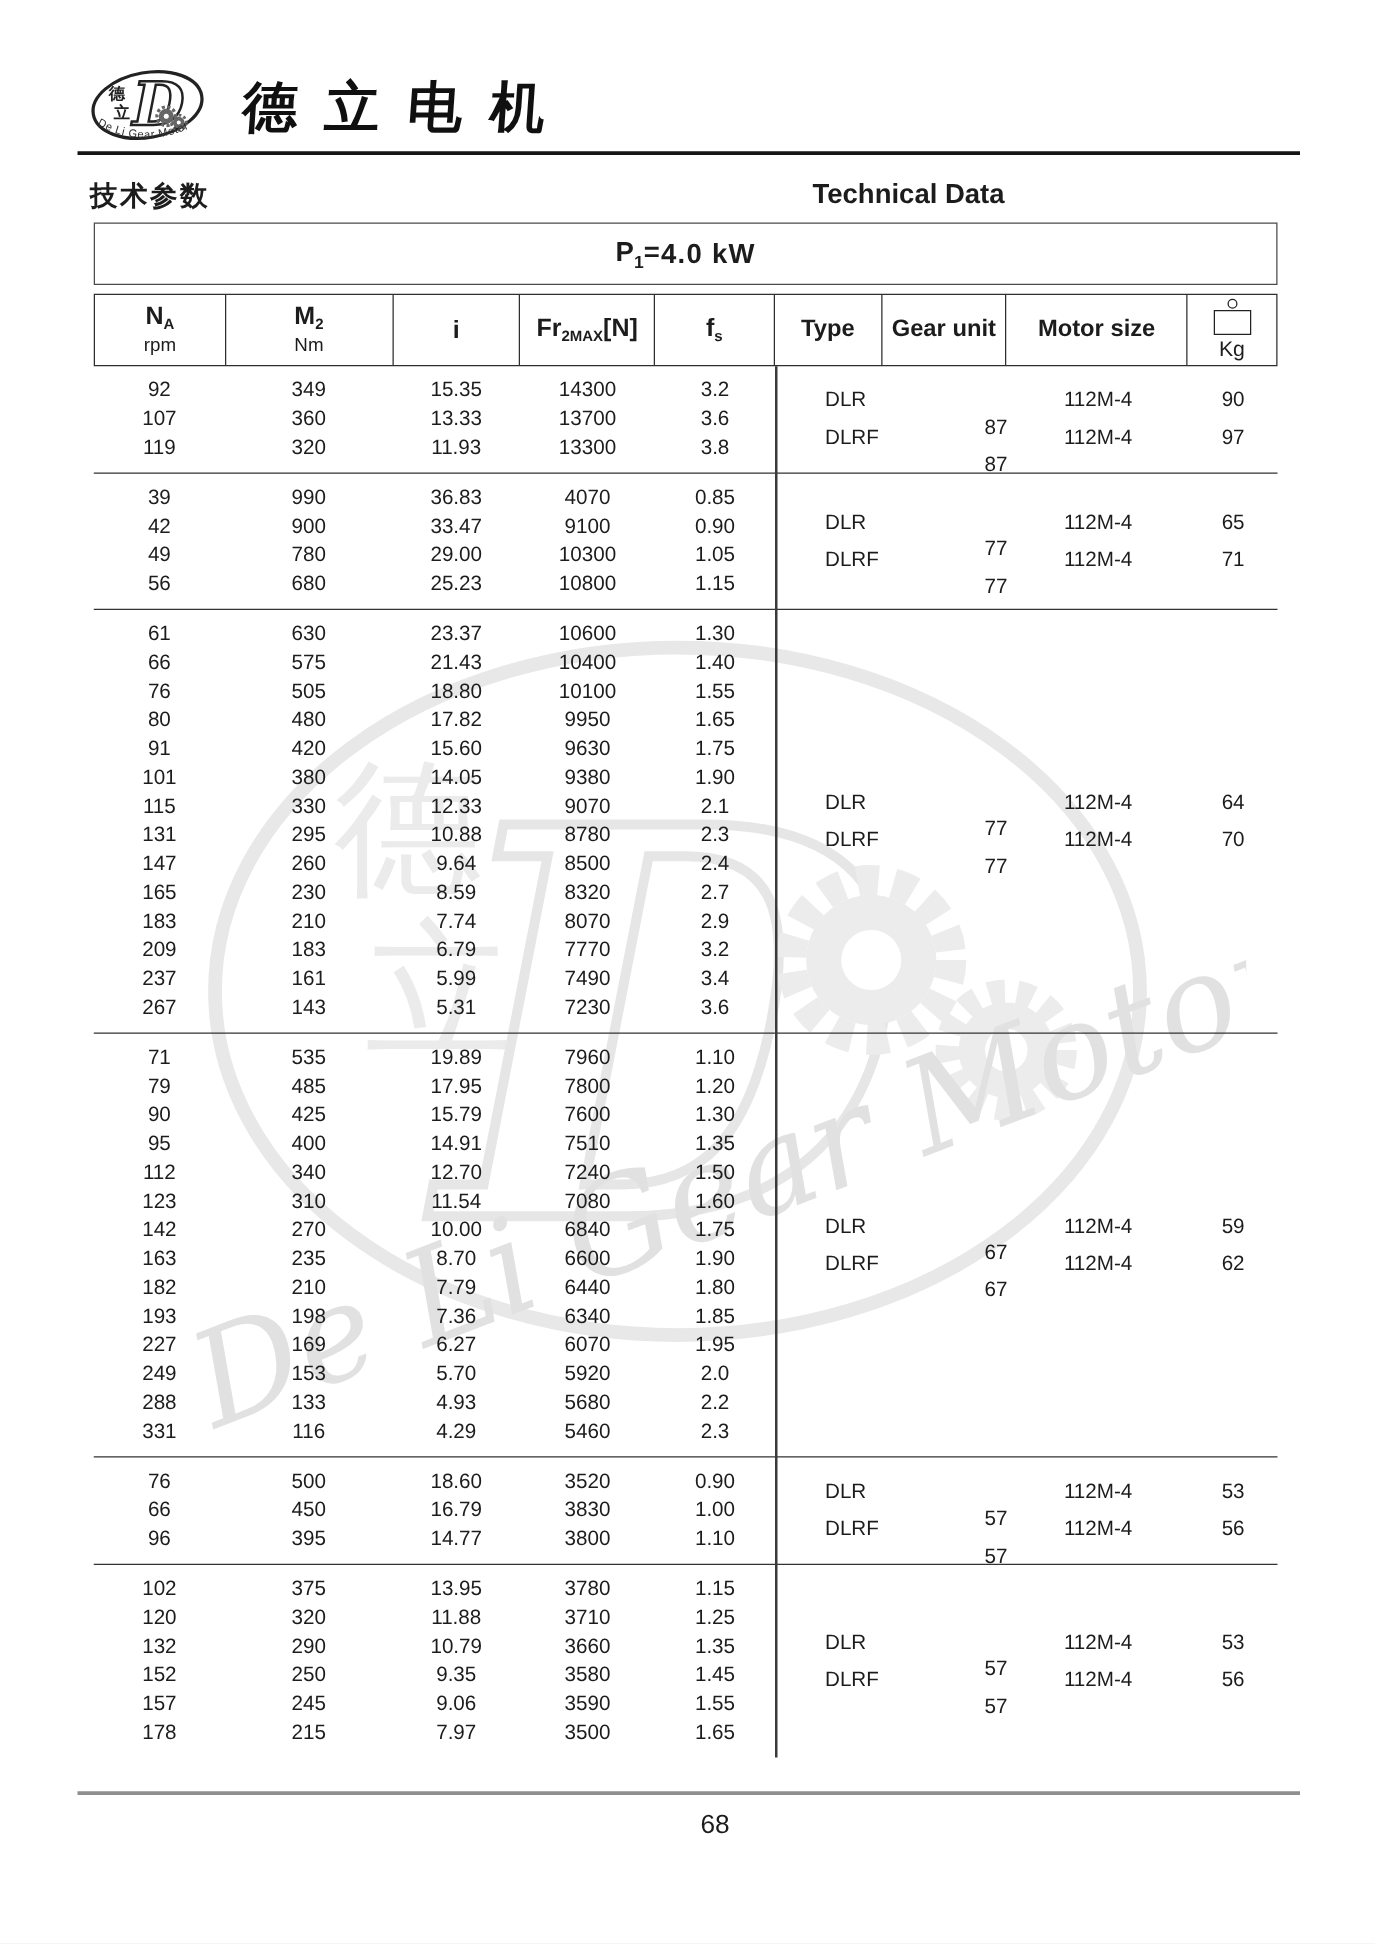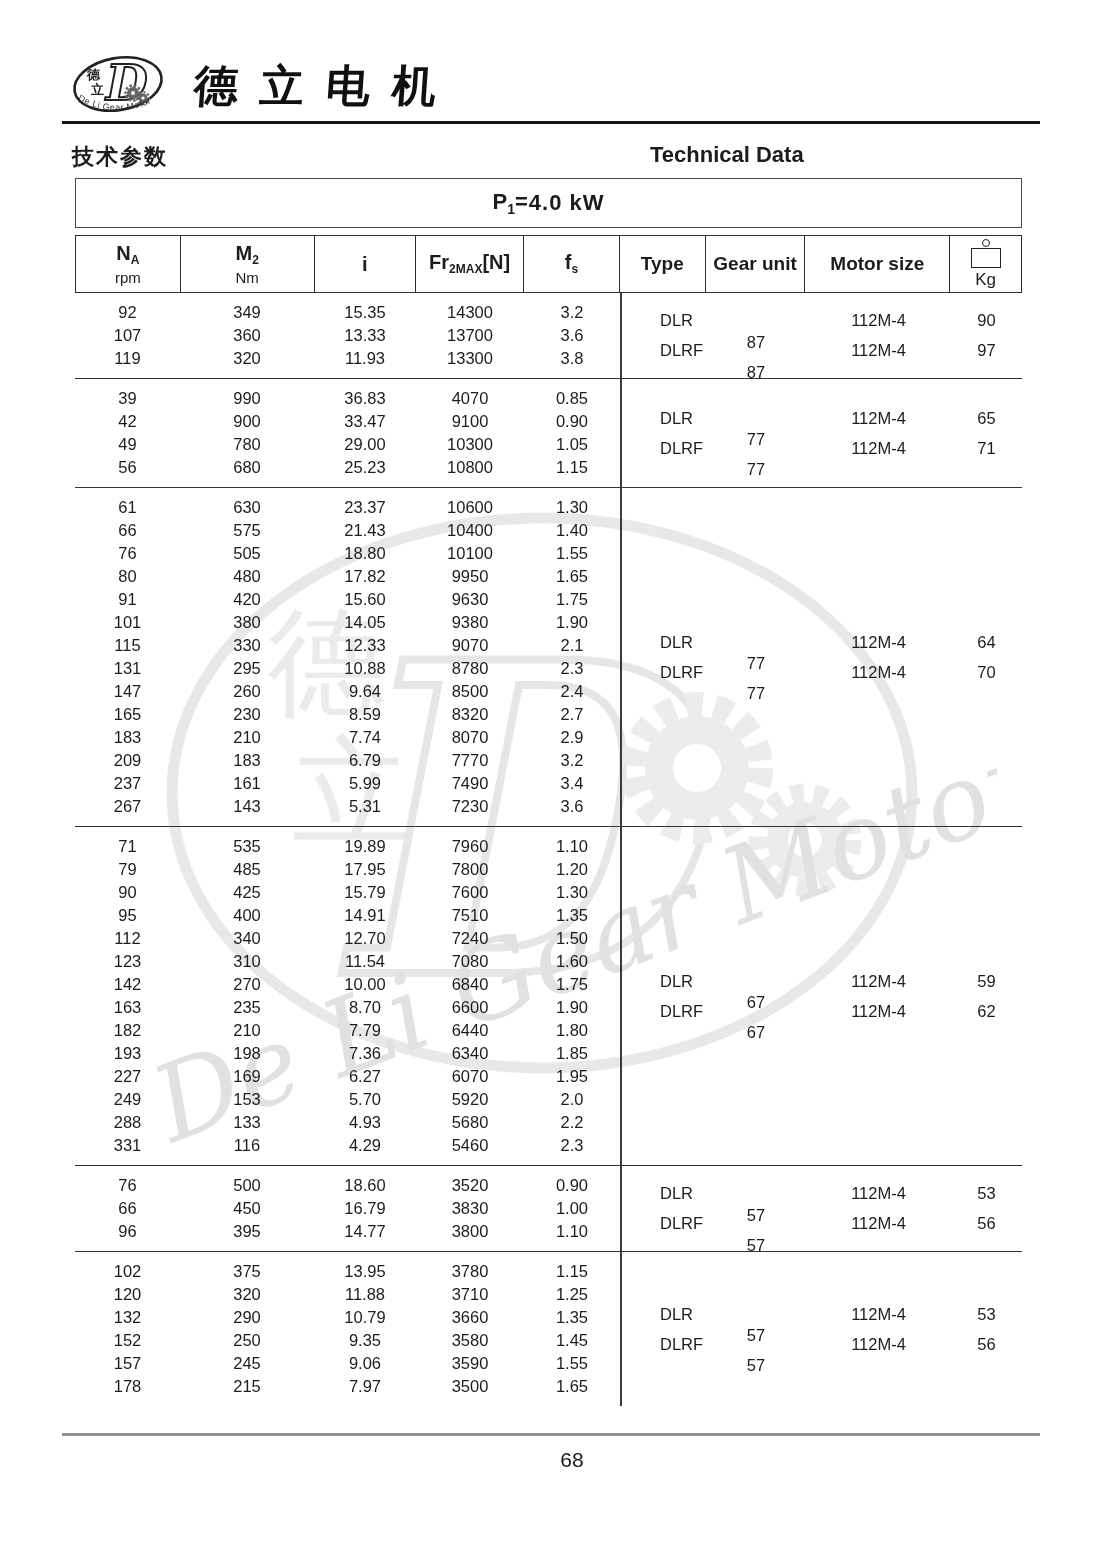--- a/index.html
+++ b/index.html
@@ -46,21 +46,21 @@
   .group { display:flex; padding:8px 0; }
   .gsep { border-top:1.5px solid #333; height:0; }
   .g-left { width:545px; }
   .drow { display:flex; height:23px; align-items:center; }
   .dc { text-align:center; font-size:16.5px; color:#1c1c1c; }
   .c0{width:105px}.c1{width:134px}.c2{width:102px}.c3{width:108px}.c4{width:96px}
   .g-right { width:402px; display:flex; flex-direction:column; justify-content:center; gap:7px; }
   .vrow { display:flex; align-items:center; height:23px; }
   .vc { font-size:16.5px; color:#1c1c1c; }
   .vc-type { width:86px; padding-left:40px; text-align:left; }
-  .vc-gear { width:100px; text-align:center;margin-top:43px; }
+  .vc-gear { width:100px; text-align:right;margin-top:43px; }
   .vc-motor{ width:145px; text-align:center; }
   .vc-kg  { width:71px; text-align:center; }
 
   
   .footer-rule { position:absolute; top:1433px; left:62px; right:60px; height:3px; background:#8f8f8f; }
   .page-num { position:absolute; top:1448px; left:0; right:0; text-align:center; font-size:21px; color:#1c1c1c;margin-left:44px; }
 </style>
 </head>
 <body>
 

